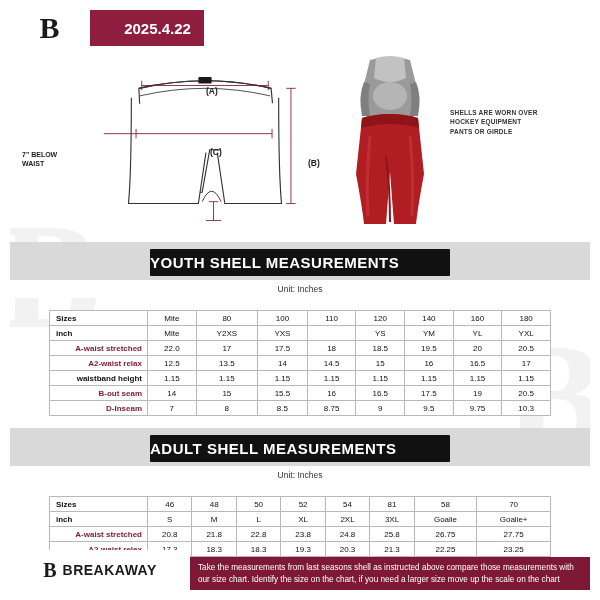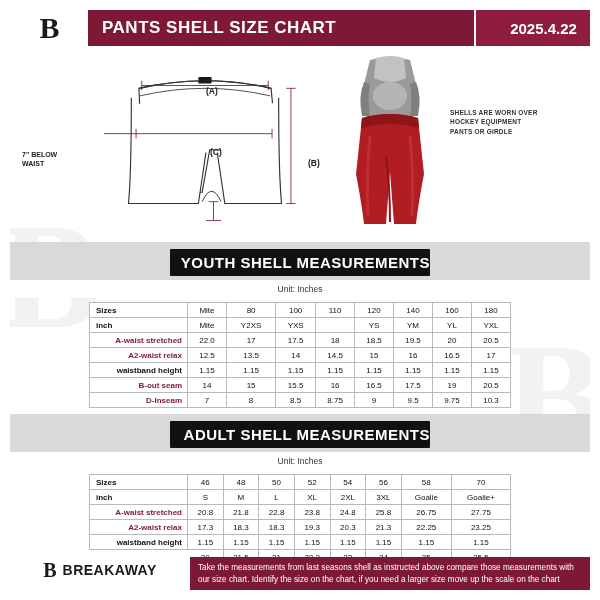--- a/index.html
+++ b/index.html
@@ -135,44 +135,44 @@
 
   
   .band {
     background:#d9d9d9;
     padding:7px 0 4px 0;
     position:relative;
     z-index:2;
   }
   .banner {
     margin:0 auto;
-    width:260px;
+    width:300px;
     background:#111111;
     color:#ffffff;
-    text-align:right;
+    text-align:left;
     font-size:15px;
     font-weight:bold;
     letter-spacing:0.5px;
     padding:5px 0;
     border-radius:1px;
   }
   .unit {
     text-align:center;
     font-size:8.5px;
     color:#333;
     padding:4px 0 4px 0;
     background:#ffffff;
     position:relative; z-index:2;
   }
 
   
   table.size {
     border-collapse:collapse;
-    width:422px;
-    margin:4px auto;
+    width:502px;
+    margin:12px auto;
     background:#ffffff;
     position:relative; z-index:2;
   }
   table.size td, table.size th {
     border:1px solid #b9b9b9;
     font-size:8px;
     text-align:center;
     padding:2px 1px;
     height:15px;
     color:#111;
@@ -225,21 +225,20 @@
 <div class="page">
   <div class="sheet">
 
     <div class="wm wm1">B</div>
     <div class="wm wm2">B</div>
 
     <div class="header">
       <div class="logo-box">
         <span class="logo-b">B</span>
       </div>
-      <div class="title-bar">PANTS SHELL SIZE CHART</div>
       <div class="date-bar">2025.4.22</div>
     </div>
 
     <div class="illus">
 
       <div class="waist-note">7" BELOW WAIST</div>
 
       <svg class="diagram pants-svg" viewBox="0 0 250 180">
 
         <path d="M55 30 Q125 14 195 30 L205 140 L150 140 L140 95 L130 95 L122 140 L60 140 Z" fill="#ffffff" stroke="#333" stroke-width="1.2"></path>
@@ -388,21 +387,21 @@
     <div class="unit">Unit: Inches</div>
     <table class="size">
       <tbody>
         <tr>
           <td class="rowhead plain left">Sizes</td>
           <td>46</td>
           <td>48</td>
           <td>50</td>
           <td>52</td>
           <td>54</td>
-          <td>56</td>
+          <td>81</td>
           <td>58</td>
           <td>70</td>
         </tr>
         <tr>
           <td class="rowhead plain left">inch</td>
           <td>S</td>
           <td>M</td>
           <td>L</td>
           <td>XL</td>
           <td>2XL</td>

